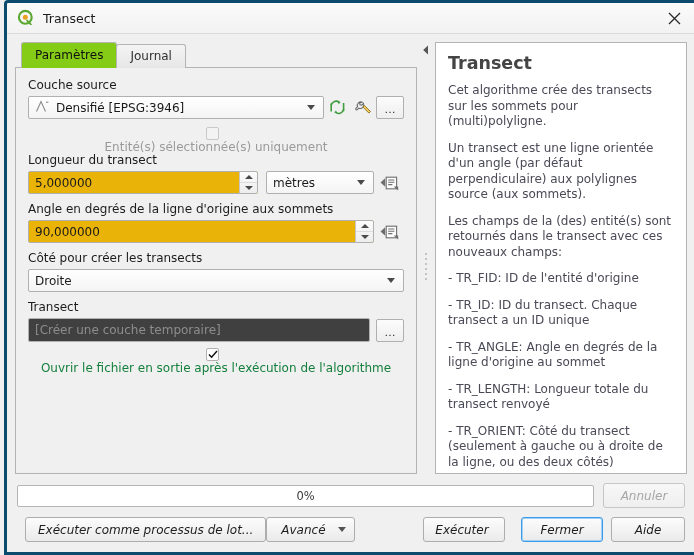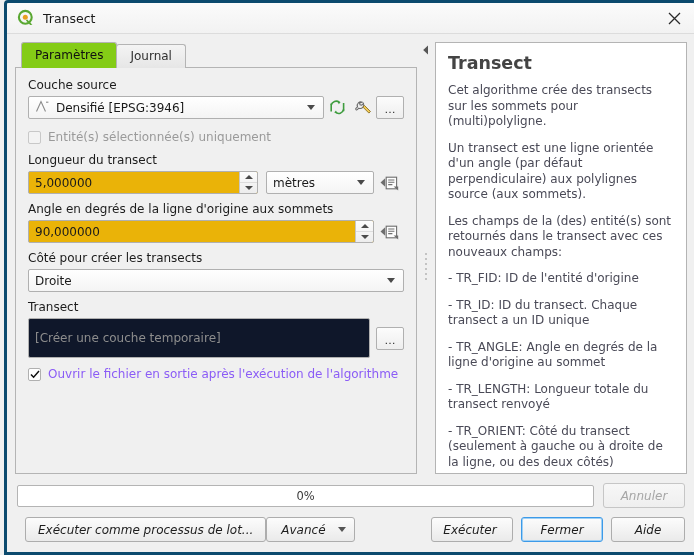--- a/index.html
+++ b/index.html
@@ -169,23 +169,23 @@
     margin-right: 4px;
     flex: 0 0 auto;
   }
   .layer-glyph {
     flex: 0 0 auto;
     margin-right: 6px;
     display: block;
   }
 
   .lineedit {
-    height: 40px;
-    flex: 1 1 auto;
-    background: #0f172a;
+    height: 24px;
+    flex: 1 1 auto;
+    background: #404040;
     border: 1px solid #b0b0b0;
     border-radius: 2px;
     display: flex;
     align-items: center;
     padding: 0 6px;
     box-sizing: border-box;
     font-size: 12px;
     color: #1a1a1a;
   }
   .lineedit.placeholder { color: #8d8d8d; }
@@ -269,40 +269,41 @@
     justify-content: center;
     cursor: pointer;
     background: transparent;
     border: none;
   }
 
   .checkrow {
     display: flex;
     align-items: center;
     height: 20px;
+    flex-direction: column;
   }
   .checkbox {
     width: 13px; height: 13px;
     border: 1px solid #b0b0b0;
     background: #ffffff;
     border-radius: 2px;
     margin-right: 7px;
     flex: 0 0 13px;
     display: flex;
     align-items: center;
     justify-content: center;
     box-sizing: border-box;
     cursor: pointer;
   }
   .checkbox.disabled {
     border-color: #c8c8c8;
     background: #f3f3f3;
   }
   .checkbox .tick { display: block; }
-  .check-label { font-size: 12px; color: #8b5cf6; }
+  .check-label { font-size: 12px; color: #15803d; }
   .check-label.disabled { color: #9a9a9a; }
 
   
   .splitter {
     width: 18px;
     flex: 0 0 18px;
     display: flex;
     flex-direction: column;
     align-items: center;
     padding-top: 2px;
@@ -429,21 +430,21 @@
     padding: 0 8px 0 14px;
     gap: 12px;
   }
   .btn-advanced .arrow-down {
     margin: 0;
     border-top-color: #555;
   }
   .btn-batch { margin-left: 8px; }
   .grow { flex: 1 1 auto; }
   .btn-run { width: 82px; padding-left: 8px; }
-  .btn-close { width: 82px; margin-left: 8px; }
+  .btn-close { width: 82px; margin-left: 16px; }
   .btn-help { width: 74px; margin-left: 8px; }
 </style>
 </head>
 <body>
 
 <div class="window">
 
   <div class="titlebar">
     <span class="app-icon">
       <svg width="18" height="18" viewBox="0 0 18 18">

